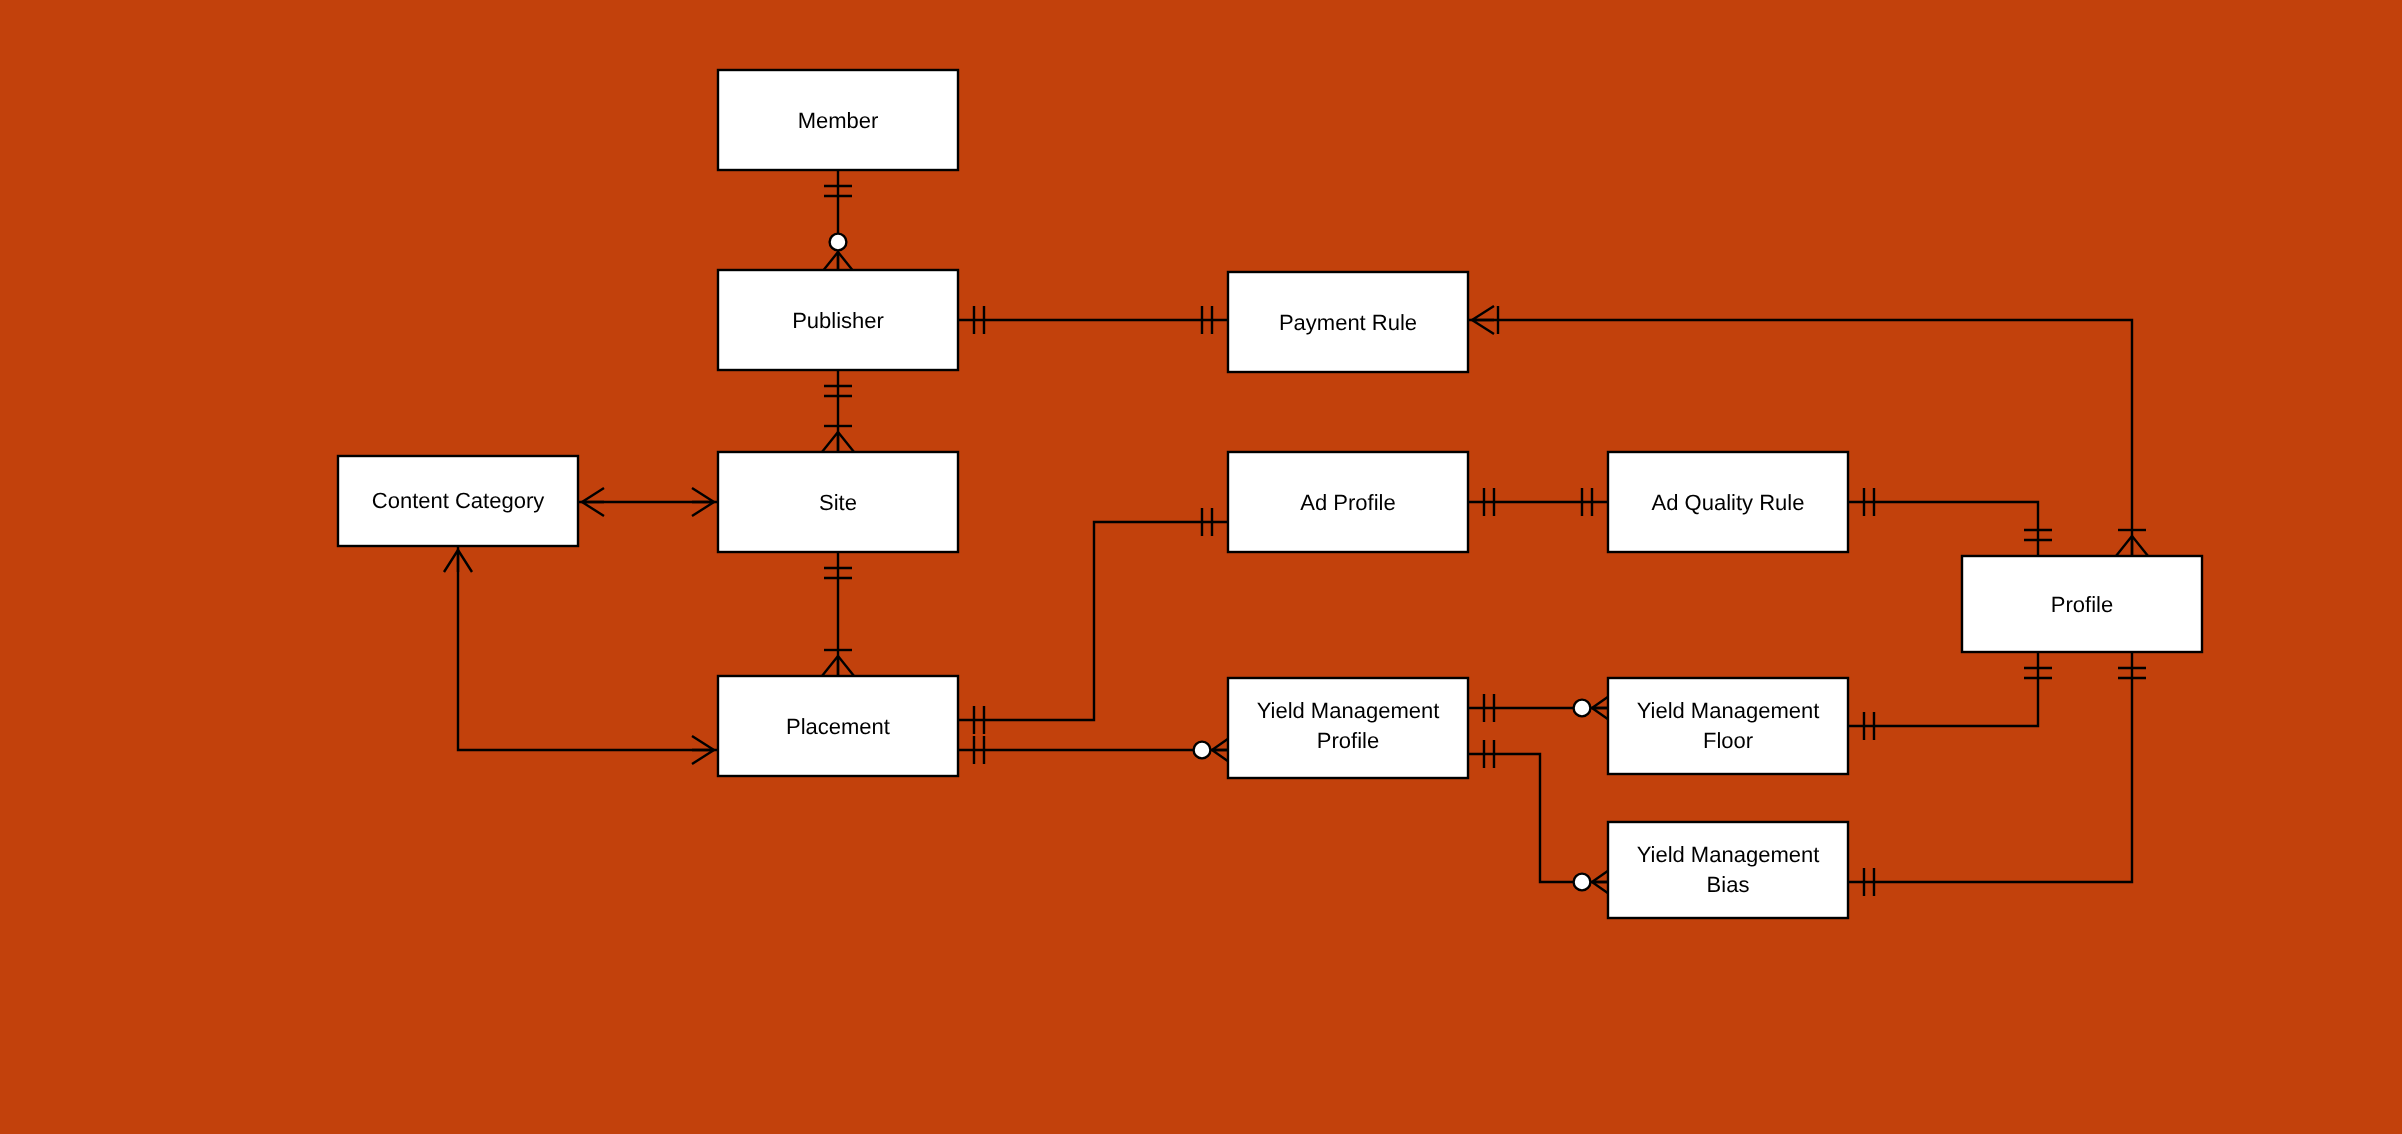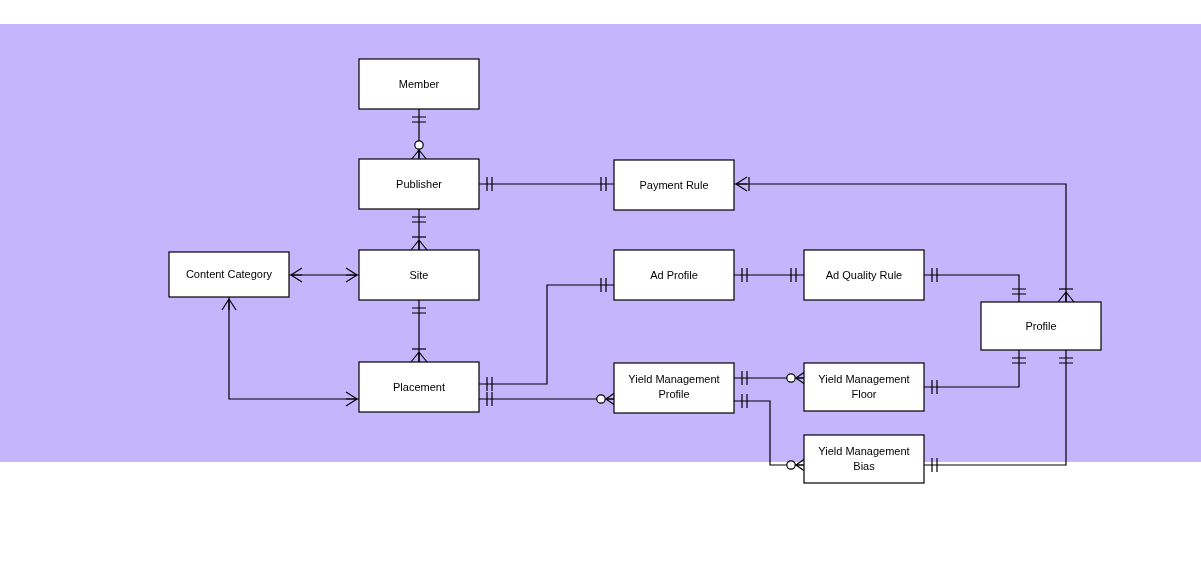--- a/index.html
+++ b/index.html
@@ -1,18 +1,18 @@
 <!DOCTYPE html>
 <html><head>
 <meta charset="utf-8">
 <style>
   html,body{margin:0;padding:0;background:#ffffff;}
   body{width:1201px;height:567px;overflow:hidden;
        font-family:"Liberation Sans","DejaVu Sans",sans-serif;}
-  #canvas{position:relative;width:1201px;height:438px;background:#c4b5fd;margin-top:24px;}
+  #canvas{position:relative;width:1201px;height:567px;background:#c2410c;}
   svg#er{position:absolute;left:0;top:0;width:1201px;height:567px;}
   .ent-rect{fill:#ffffff;stroke:#000000;stroke-width:1.2;}
   .ent-label{font-family:"Liberation Sans","DejaVu Sans",sans-serif;
              font-size:11px;fill:#000000;text-anchor:middle;dominant-baseline:middle;}
   .link{fill:none;stroke:#000000;stroke-width:1.2;}
   .mark{fill:none;stroke:#000000;stroke-width:1.2;}
   .mark-o{fill:#ffffff;stroke:#000000;stroke-width:1.2;}
 </style>
 </head>
 <body>

